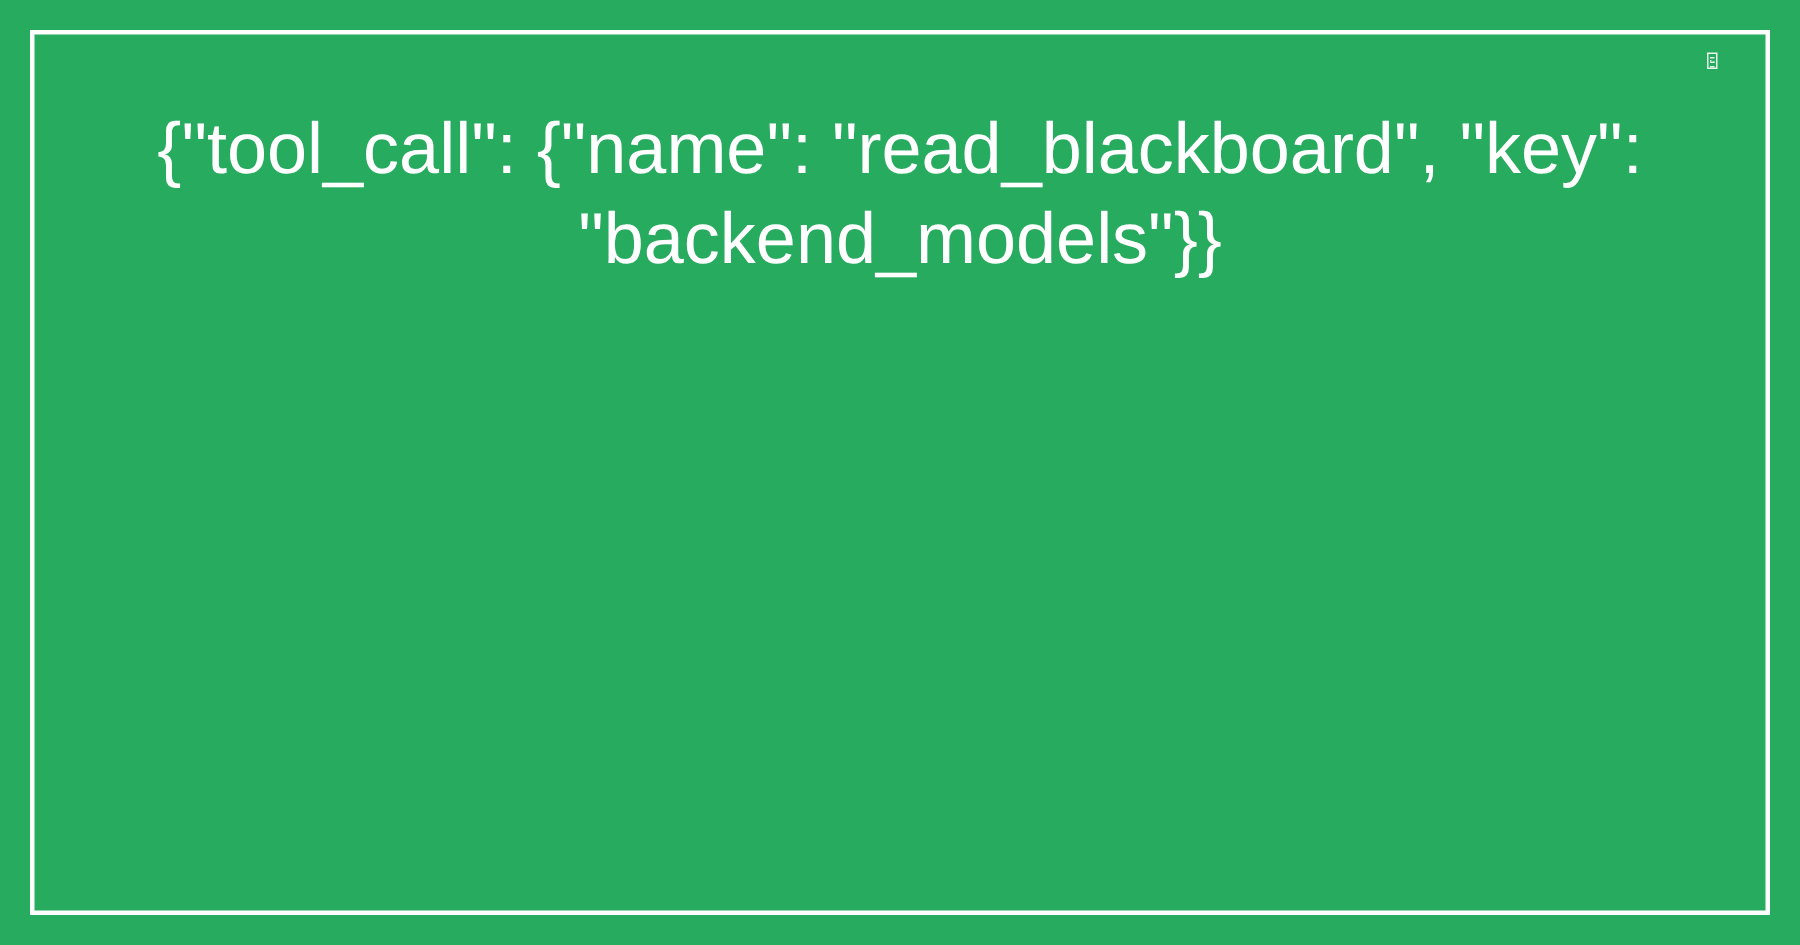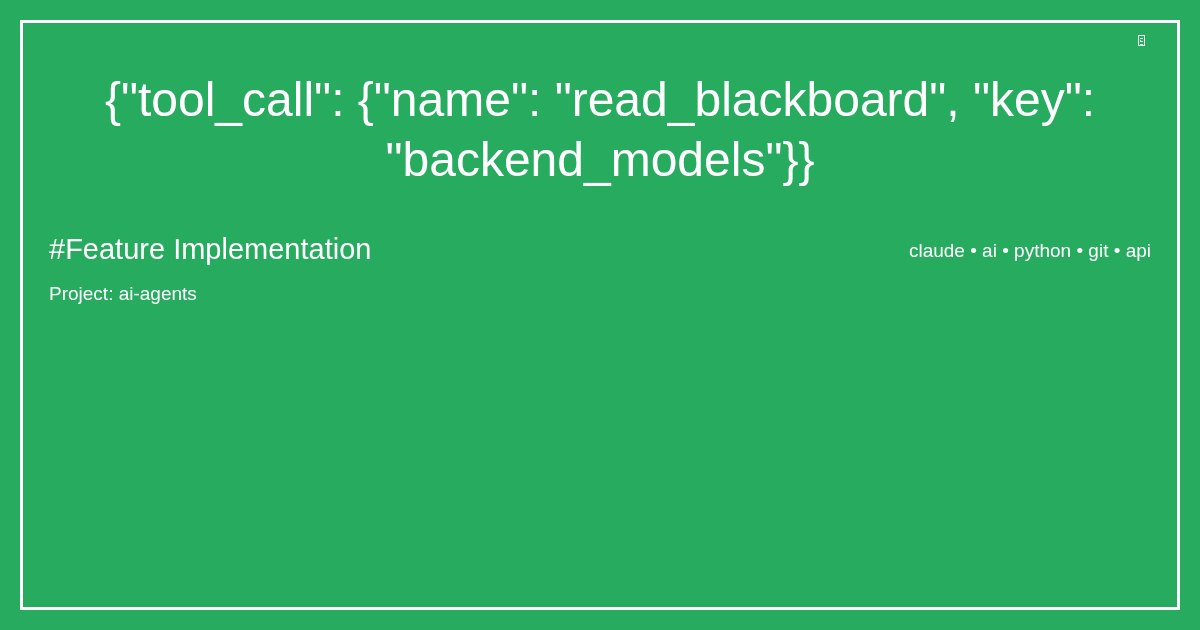--- a/index.html
+++ b/index.html
@@ -168,24 +168,17 @@
   <div class="card-inner">
 
     <div class="badge-slot">
       <span class="tofu-glyph"></span>
     </div>
 
     <div class="title-block">
       <h1 class="card-title">{"tool_call": {"name": "read_blackboard", "key": "backend_models"}}</h1>
     </div>
 
-    <div class="meta-row">
-      <div class="meta-left">
-        <h2 class="card-heading">#Feature Implementation</h2>
-        <p class="card-project">Project: ai-agents</p>
-      </div>
-      <p class="card-tags">claude • ai • python • git • api</p>
-    </div>
 
     <div class="card-body"></div>
 
   </div>
 </div>
 
 </body></html>

